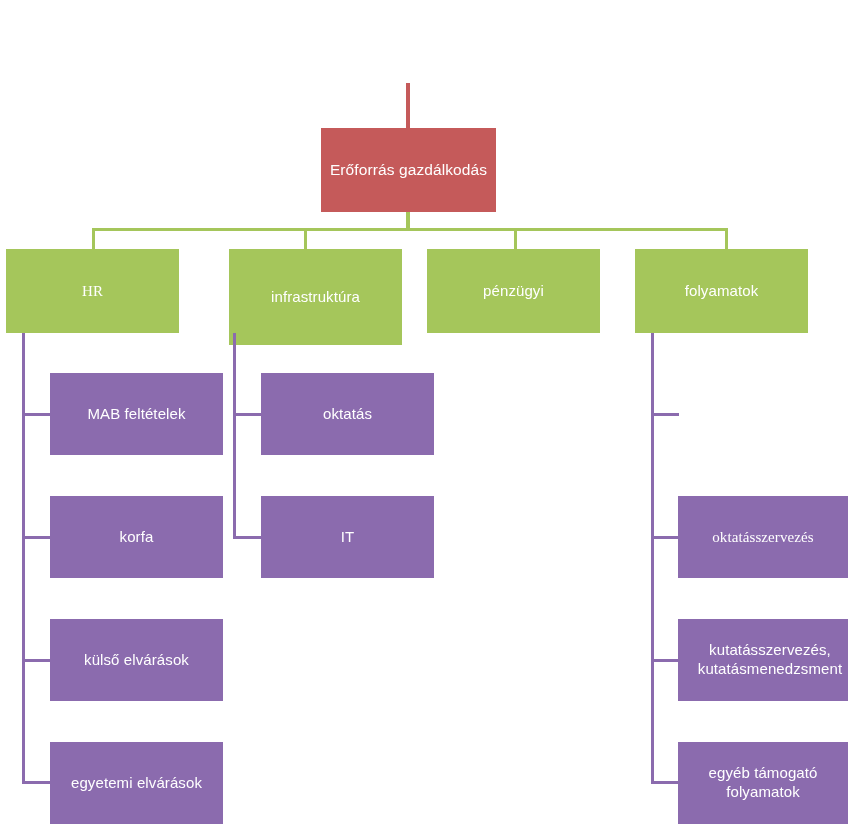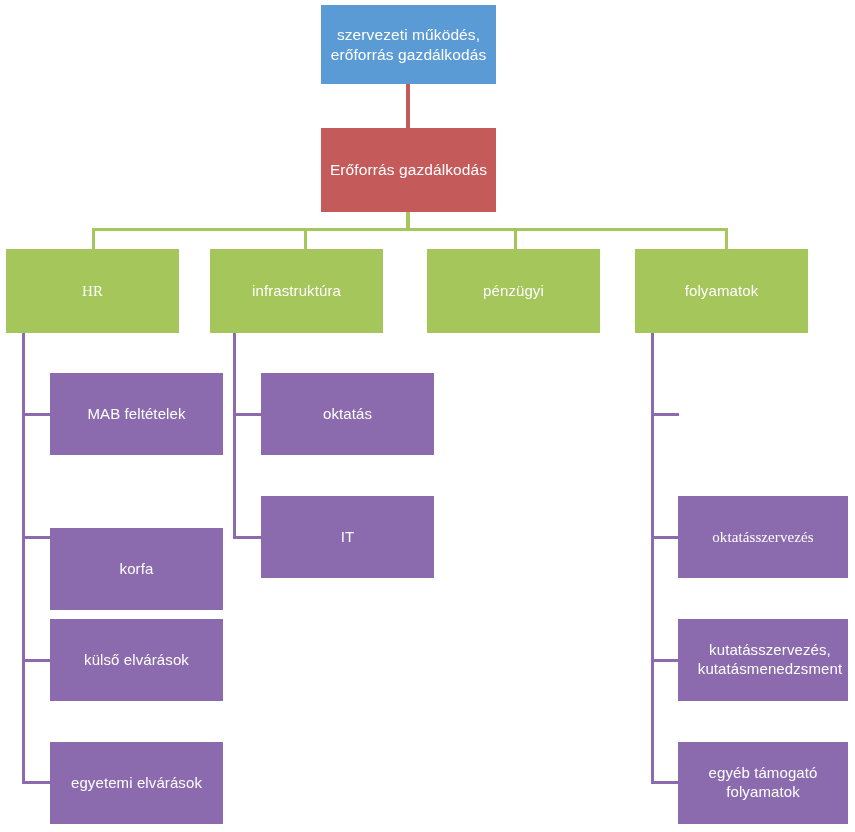--- a/index.html
+++ b/index.html
@@ -59,59 +59,55 @@
   .conn-green { background: #A5C65B; }
   .conn-purple { background: #8B6BAE; }
 </style>
 </head>
 <body>
 
 <div id="canvas">
 
   <div class="conn conn-red" style="left:406px; top:83px; width:4px; height:45px;"></div>
 
-  <div class="node node-root" style="left:321px; top:5px; width:175px; height:79px;">
-    <span class="label">szervezeti működés,
-erőforrás gazdálkodás</span>
-  </div>
 
   <div class="node node-l1" style="left:321px; top:128px; width:175px; height:84px;">
     <span class="label">Erőforrás gazdálkodás</span>
   </div>
 
   <div class="conn conn-green" style="left:406px; top:212px; width:4px; height:18px;"></div>
   <div class="conn conn-green" style="left:92px; top:228px; width:636px; height:3px;"></div>
   <div class="conn conn-green" style="left:92px; top:228px; width:3px; height:22px;"></div>
   <div class="conn conn-green" style="left:304px; top:228px; width:3px; height:22px;"></div>
   <div class="conn conn-green" style="left:514px; top:228px; width:3px; height:22px;"></div>
   <div class="conn conn-green" style="left:725px; top:228px; width:3px; height:22px;"></div>
 
   <div class="node node-l2" style="left:6px; top:249px; width:173px; height:84px;font-family:Liberation Serif, serif;">
     <span class="label">HR</span>
   </div>
-  <div class="node node-l2" style="left:210px; top:249px; width:173px; height:84px;">
+  <div class="node node-l2" style="left:229px; top:249px; width:173px; height:96px;">
     <span class="label">infrastruktúra</span>
   </div>
   <div class="node node-l2" style="left:427px; top:249px; width:173px; height:84px;">
     <span class="label">pénzügyi</span>
   </div>
   <div class="node node-l2" style="left:635px; top:249px; width:173px; height:84px;">
     <span class="label">folyamatok</span>
   </div>
 
   <div class="conn conn-purple" style="left:22px; top:333px; width:3px; height:450px;"></div>
   <div class="conn conn-purple" style="left:22px; top:413px; width:29px; height:3px;"></div>
   <div class="conn conn-purple" style="left:22px; top:536px; width:29px; height:3px;"></div>
   <div class="conn conn-purple" style="left:22px; top:659px; width:29px; height:3px;"></div>
   <div class="conn conn-purple" style="left:22px; top:781px; width:29px; height:3px;"></div>
 
   <div class="node node-leaf" style="left:50px; top:373px; width:173px; height:82px;">
     <span class="label">MAB feltételek</span>
   </div>
-  <div class="node node-leaf" style="left:50px; top:496px; width:173px; height:82px;margin-top:32px;">
+  <div class="node node-leaf" style="left:50px; top:496px; width:173px; height:82px;">
     <span class="label">korfa</span>
   </div>
   <div class="node node-leaf" style="left:50px; top:619px; width:173px; height:82px;">
     <span class="label">külső elvárások</span>
   </div>
   <div class="node node-leaf" style="left:50px; top:742px; width:173px; height:82px;text-align:center;">
     <span class="label">egyetemi elvárások</span>
   </div>
 
   <div class="conn conn-purple" style="left:233px; top:333px; width:3px; height:206px;"></div>

